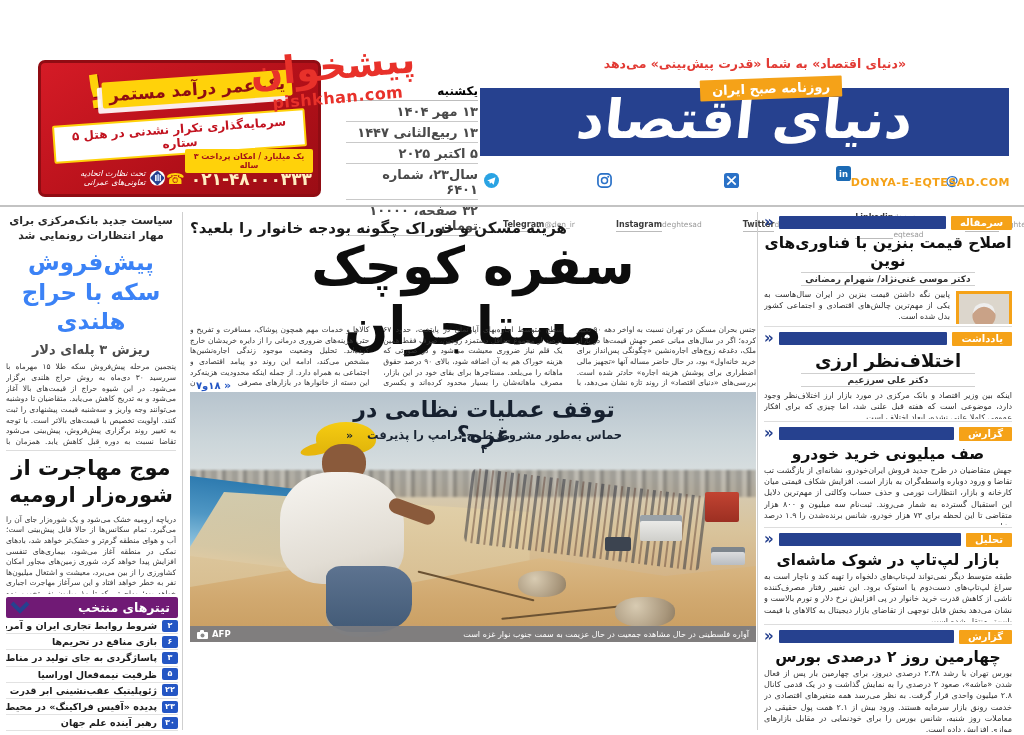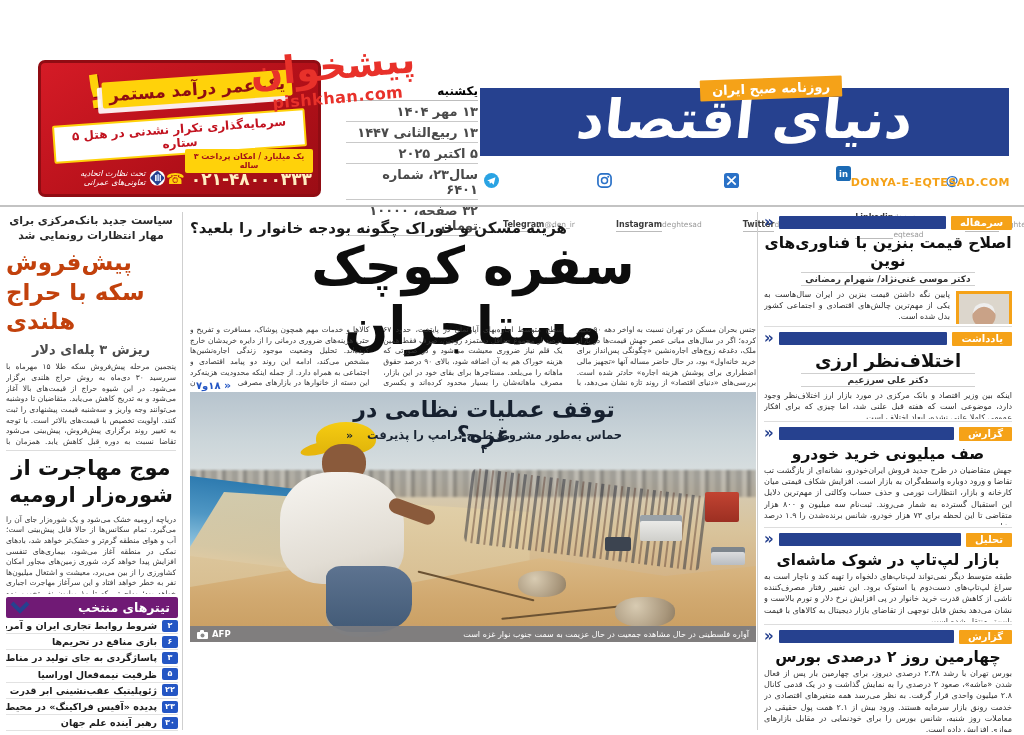--- a/index.html
+++ b/index.html
@@ -58,21 +58,21 @@
   .soc-handle { font-size:7.5px; color:#9a9a9a; }
   .site { position:absolute; right:14px; top:176px; direction:ltr; color:#f5a218; font-weight:bold; font-size:11px; letter-spacing:.5px; }
 
   
   .vline { position:absolute; top:212px; height:518px; border-left:1px solid #cfcfcf; }
   .v1 { left:182px; } .v2 { left:757px; }
 
   
   .la { position:absolute; left:6px; top:214px; width:170px; height:234px; overflow:hidden; }
   .la-kicker { font-size:11px; font-weight:bold; color:#2b2b2b; text-align:center; line-height:1.35; }
-  .la-head { font-size:23px; font-weight:bold; color:#c2410c; text-align:left; line-height:1.3; margin-top:4px; }
+  .la-head { font-size:23px; font-weight:bold; color:#3b82f6; text-align:center; line-height:1.3; margin-top:4px; }
   .la-sub { font-size:13px; font-weight:bold; color:#4d4d4d; text-align:center; margin-top:5px; }
   .body-txt { font-size:7.5px; line-height:1.42; color:#333; text-align:justify; margin-top:5px; }
   .pref { color:#2456c4; font-weight:bold; font-size:10px; text-align:left; margin-top:2px; }
   .pref .arr { font-size:11px; }
 
   .lb { position:absolute; left:6px; top:450px; width:170px; height:144px; overflow:hidden; border-top:1px solid #ddd; padding-top:4px; }
   .lb-head { font-size:21px; font-weight:bold; color:#111; text-align:center; line-height:1.3; }
 
   .lsel { position:absolute; left:6px; top:597px; width:172px; height:136px; overflow:hidden; }
   .lsel-hd { display:flex; align-items:center; justify-content:space-between; background:#701a75; height:21px; padding:0 8px 0 4px; border-radius:2px; }
@@ -179,20 +179,21 @@
         <span>تحت نظارت اتحادیه تعاونی‌های عمرانی</span>
       </span>
     </div>
   </div>
 
   <div class="wm">
     <div class="wm-fa">پیشخوان</div>
     <div class="wm-en">pishkhan.com</div>
   </div>
 
+  <div class="tagline">«دنیای اقتصاد» به شما «قدرت پیش‌بینی» می‌دهد</div>
   <div class="band">
     <div class="masthead">دنیای اقتصاد</div>
   </div>
   <div class="badge">روزنامه صبح ایران</div>
 
   <div class="dateblock">
     <div class="d-weekday">یکشنبه</div>
     <div class="d-row">۱۳ مهر ۱۴۰۴</div>
     <div class="d-row">۱۳ ربیع‌الثانی ۱۴۴۷</div>
     <div class="d-row">۵ اکتبر ۲۰۲۵</div>

